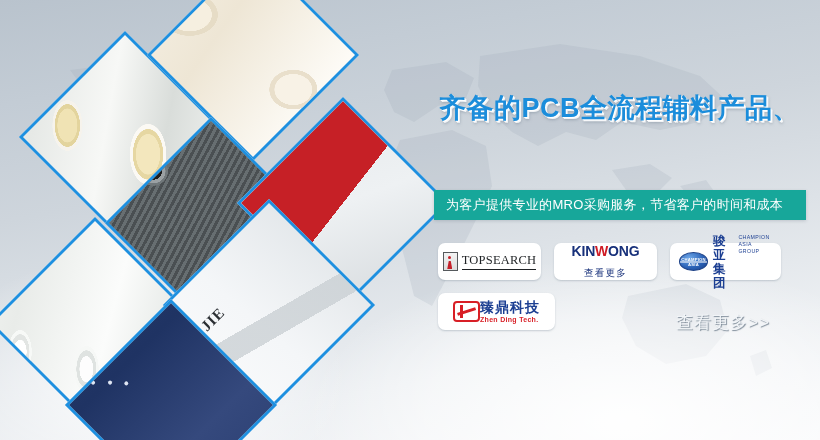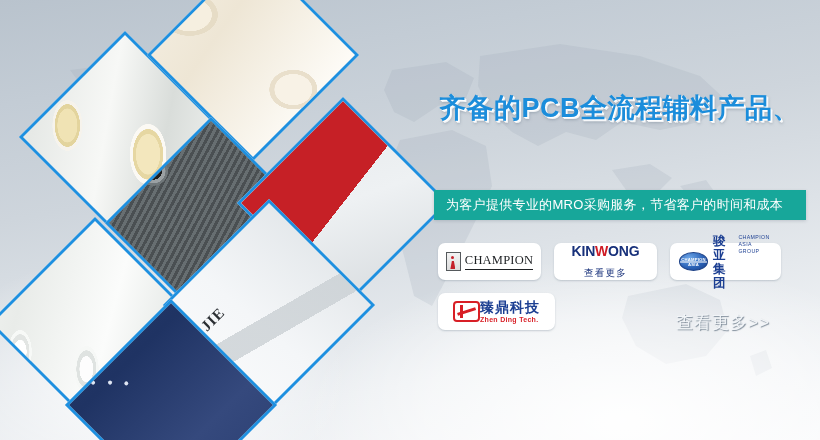--- a/index.html
+++ b/index.html
@@ -438,21 +438,21 @@
       <span class="txt">为客户提供专业的MRO采购服务，节省客户的时间和成本</span>
     </div>
 
     <div class="logos">
 
       <div class="logo-row">
 
         <div class="logo-chip lg-topsearch">
           <div class="ts-wrap">
             <span class="ts-mark"></span>
-            <span class="ts-text">CHAMPION</span>
+            <span class="ts-text">TOPSEARCH</span>
           </div>
         </div>
 
         <div class="logo-chip lg-kinwong">
           <div class="kw-en">
             <span>KIN</span><span class="w">W</span><span>ONG</span>
           </div>
           <div class="kw-cn">查看更多</div>
         </div>
 

